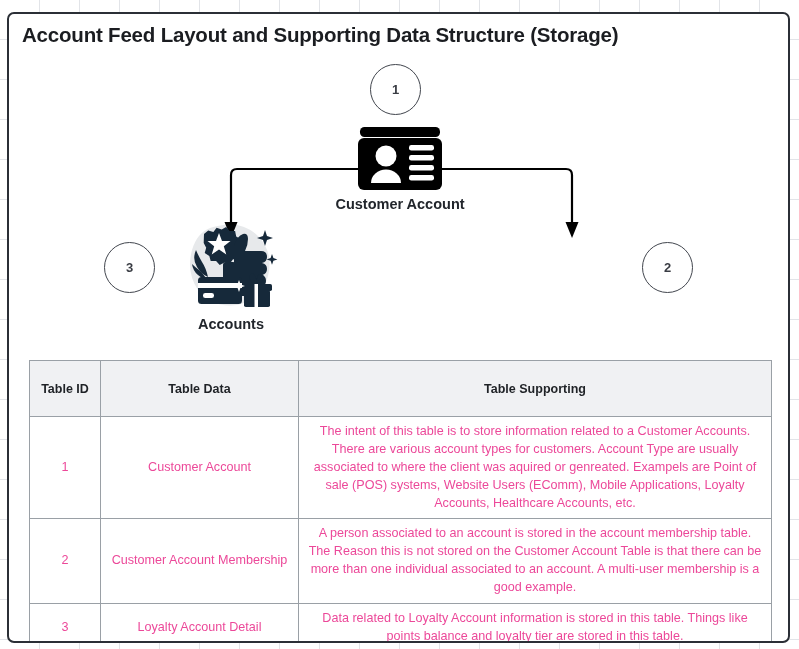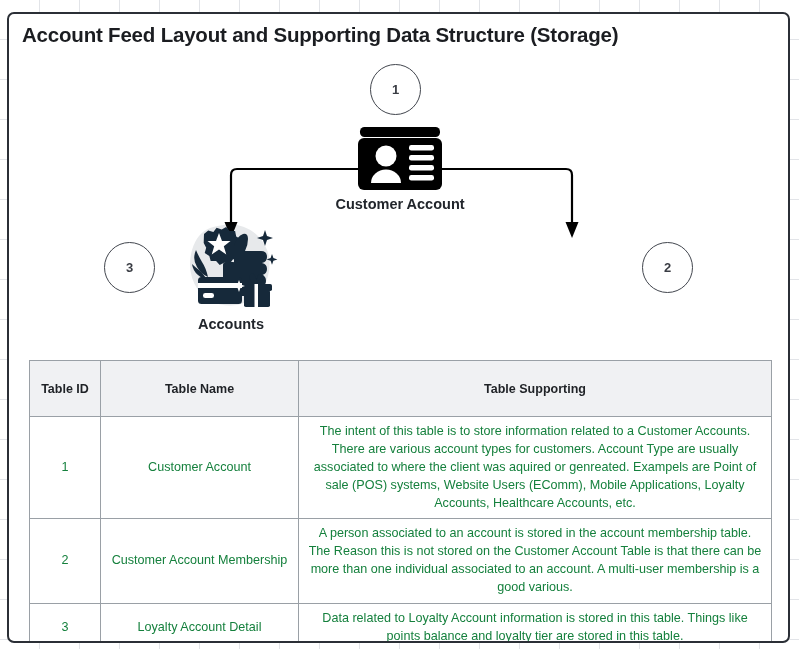--- a/index.html
+++ b/index.html
@@ -89,21 +89,21 @@
     font-size:12.5px;
     font-weight:bold;
     color:#1f2226;
     text-align:center;
     height:56px;
     vertical-align:middle;
   }
   #data-table tbody td{
     background:#ffffff;
     font-size:12.6px;
-    color:#15803d;
+    color:#ec4899;
     text-align:center;
     vertical-align:middle;
     line-height:1.42;
   }
   .col-id{width:71px;}
   .col-name{width:198px;}
   .col-intent{width:473px;}
   .cell-intent{padding:8px 12px;}
 </style>
 </head>
@@ -186,34 +186,34 @@
 
   <table id="data-table">
     <colgroup>
       <col class="col-id">
         <col class="col-name">
         <col class="col-intent">
     </colgroup>
     <thead>
       <tr>
         <th>Table ID</th>
-        <th>Table Name</th>
+        <th>Table Data</th>
         <th>Table Supporting</th>
       </tr>
     </thead>
     <tbody>
       <tr>
         <td>1</td>
         <td>Customer Account</td>
         <td class="cell-intent">The intent of this table is to store information related to a Customer Accounts.  There are various account types for customers. Account Type are usually associated to where the client was aquired or genreated. Exampels are Point of sale (POS) systems, Website Users (EComm), Mobile Applications, Loyalty Accounts, Healthcare Accounts, etc.</td>
       </tr>
       <tr>
         <td>2</td>
         <td>Customer Account Membership</td>
-        <td class="cell-intent">A person associated to an account is stored in the account membership table.  The Reason this is not stored on the Customer Account Table is that there can be more than one individual associated to an account.  A multi-user membership is a good various.</td>
+        <td class="cell-intent">A person associated to an account is stored in the account membership table.  The Reason this is not stored on the Customer Account Table is that there can be more than one individual associated to an account.  A multi-user membership is a good example.</td>
       </tr>
       <tr>
         <td>3</td>
         <td>Loyalty Account Detail</td>
         <td class="cell-intent">Data related to Loyalty Account information is stored in this table.  Things like points balance and loyalty tier are stored in this table.</td>
       </tr>
     </tbody>
   </table>
 
 </div>

